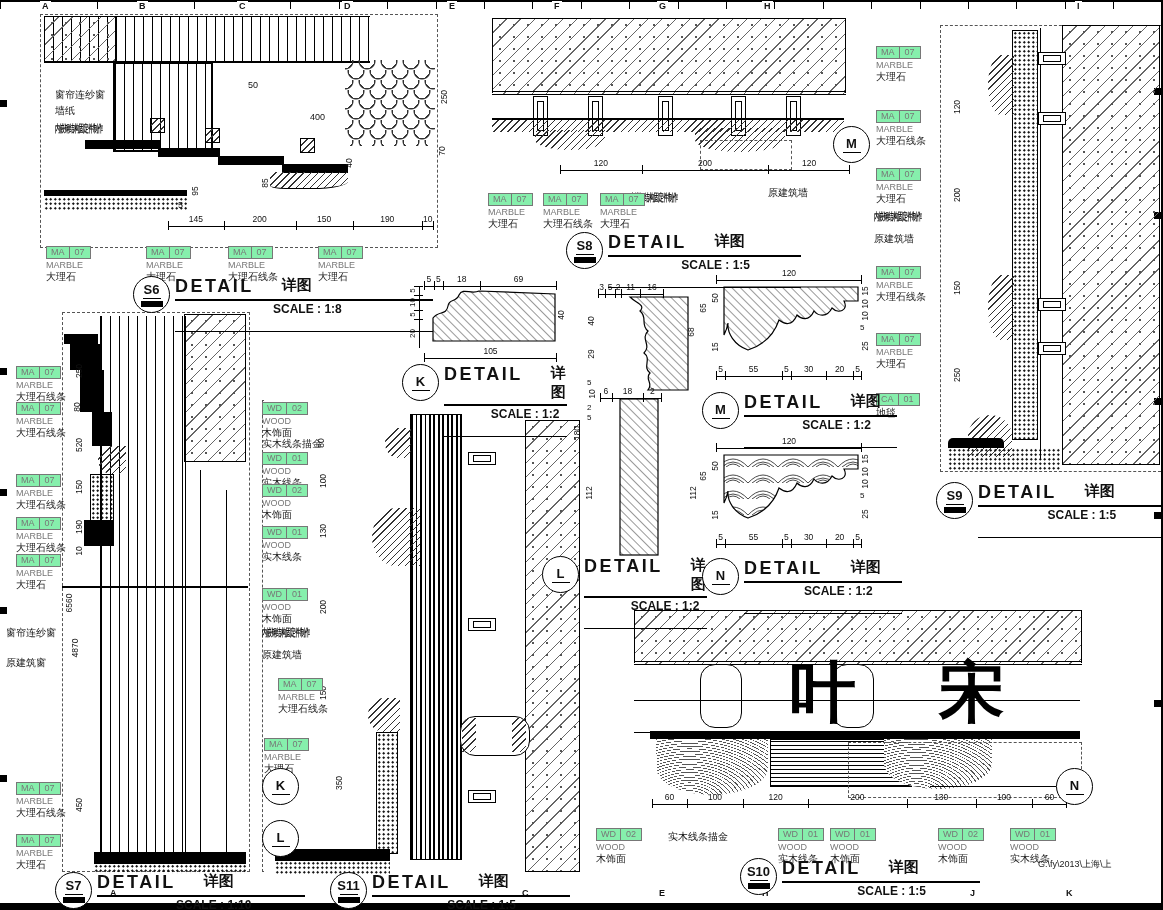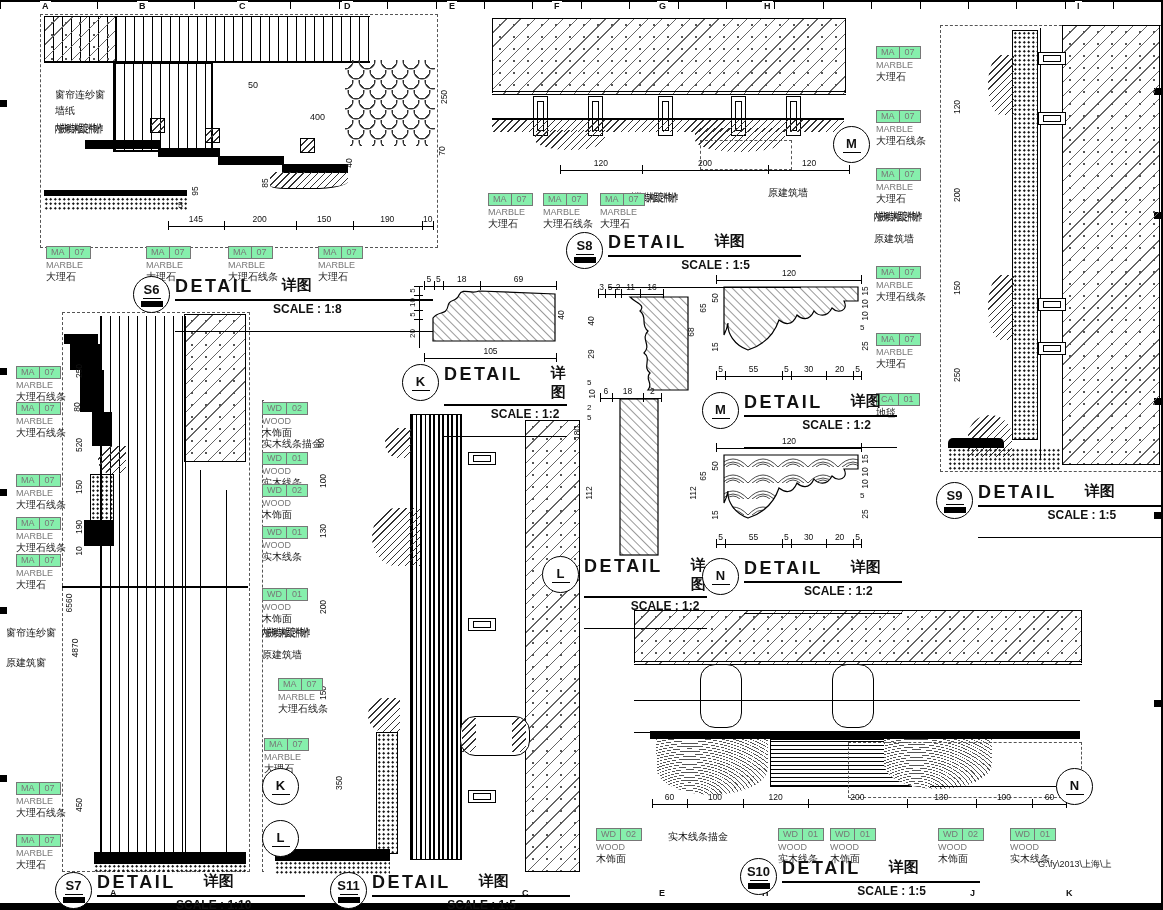--- a/index.html
+++ b/index.html
@@ -919,15 +919,16 @@
             <span class="dcn">详图</span>
           </div>
           <div class="dsc">
             <span>SCALE :</span>
             <b>1:2</b>
           </div>
         </div>
       </div>
     </div>
 
+  <div class="wm" style="left:790px;top:648px;">叶 宋</div>
   <div class="fp" style="left:1038px;top:858px;">G:\fy\2013\上海\上</div>
 
 </div>
 
 </body></html>

